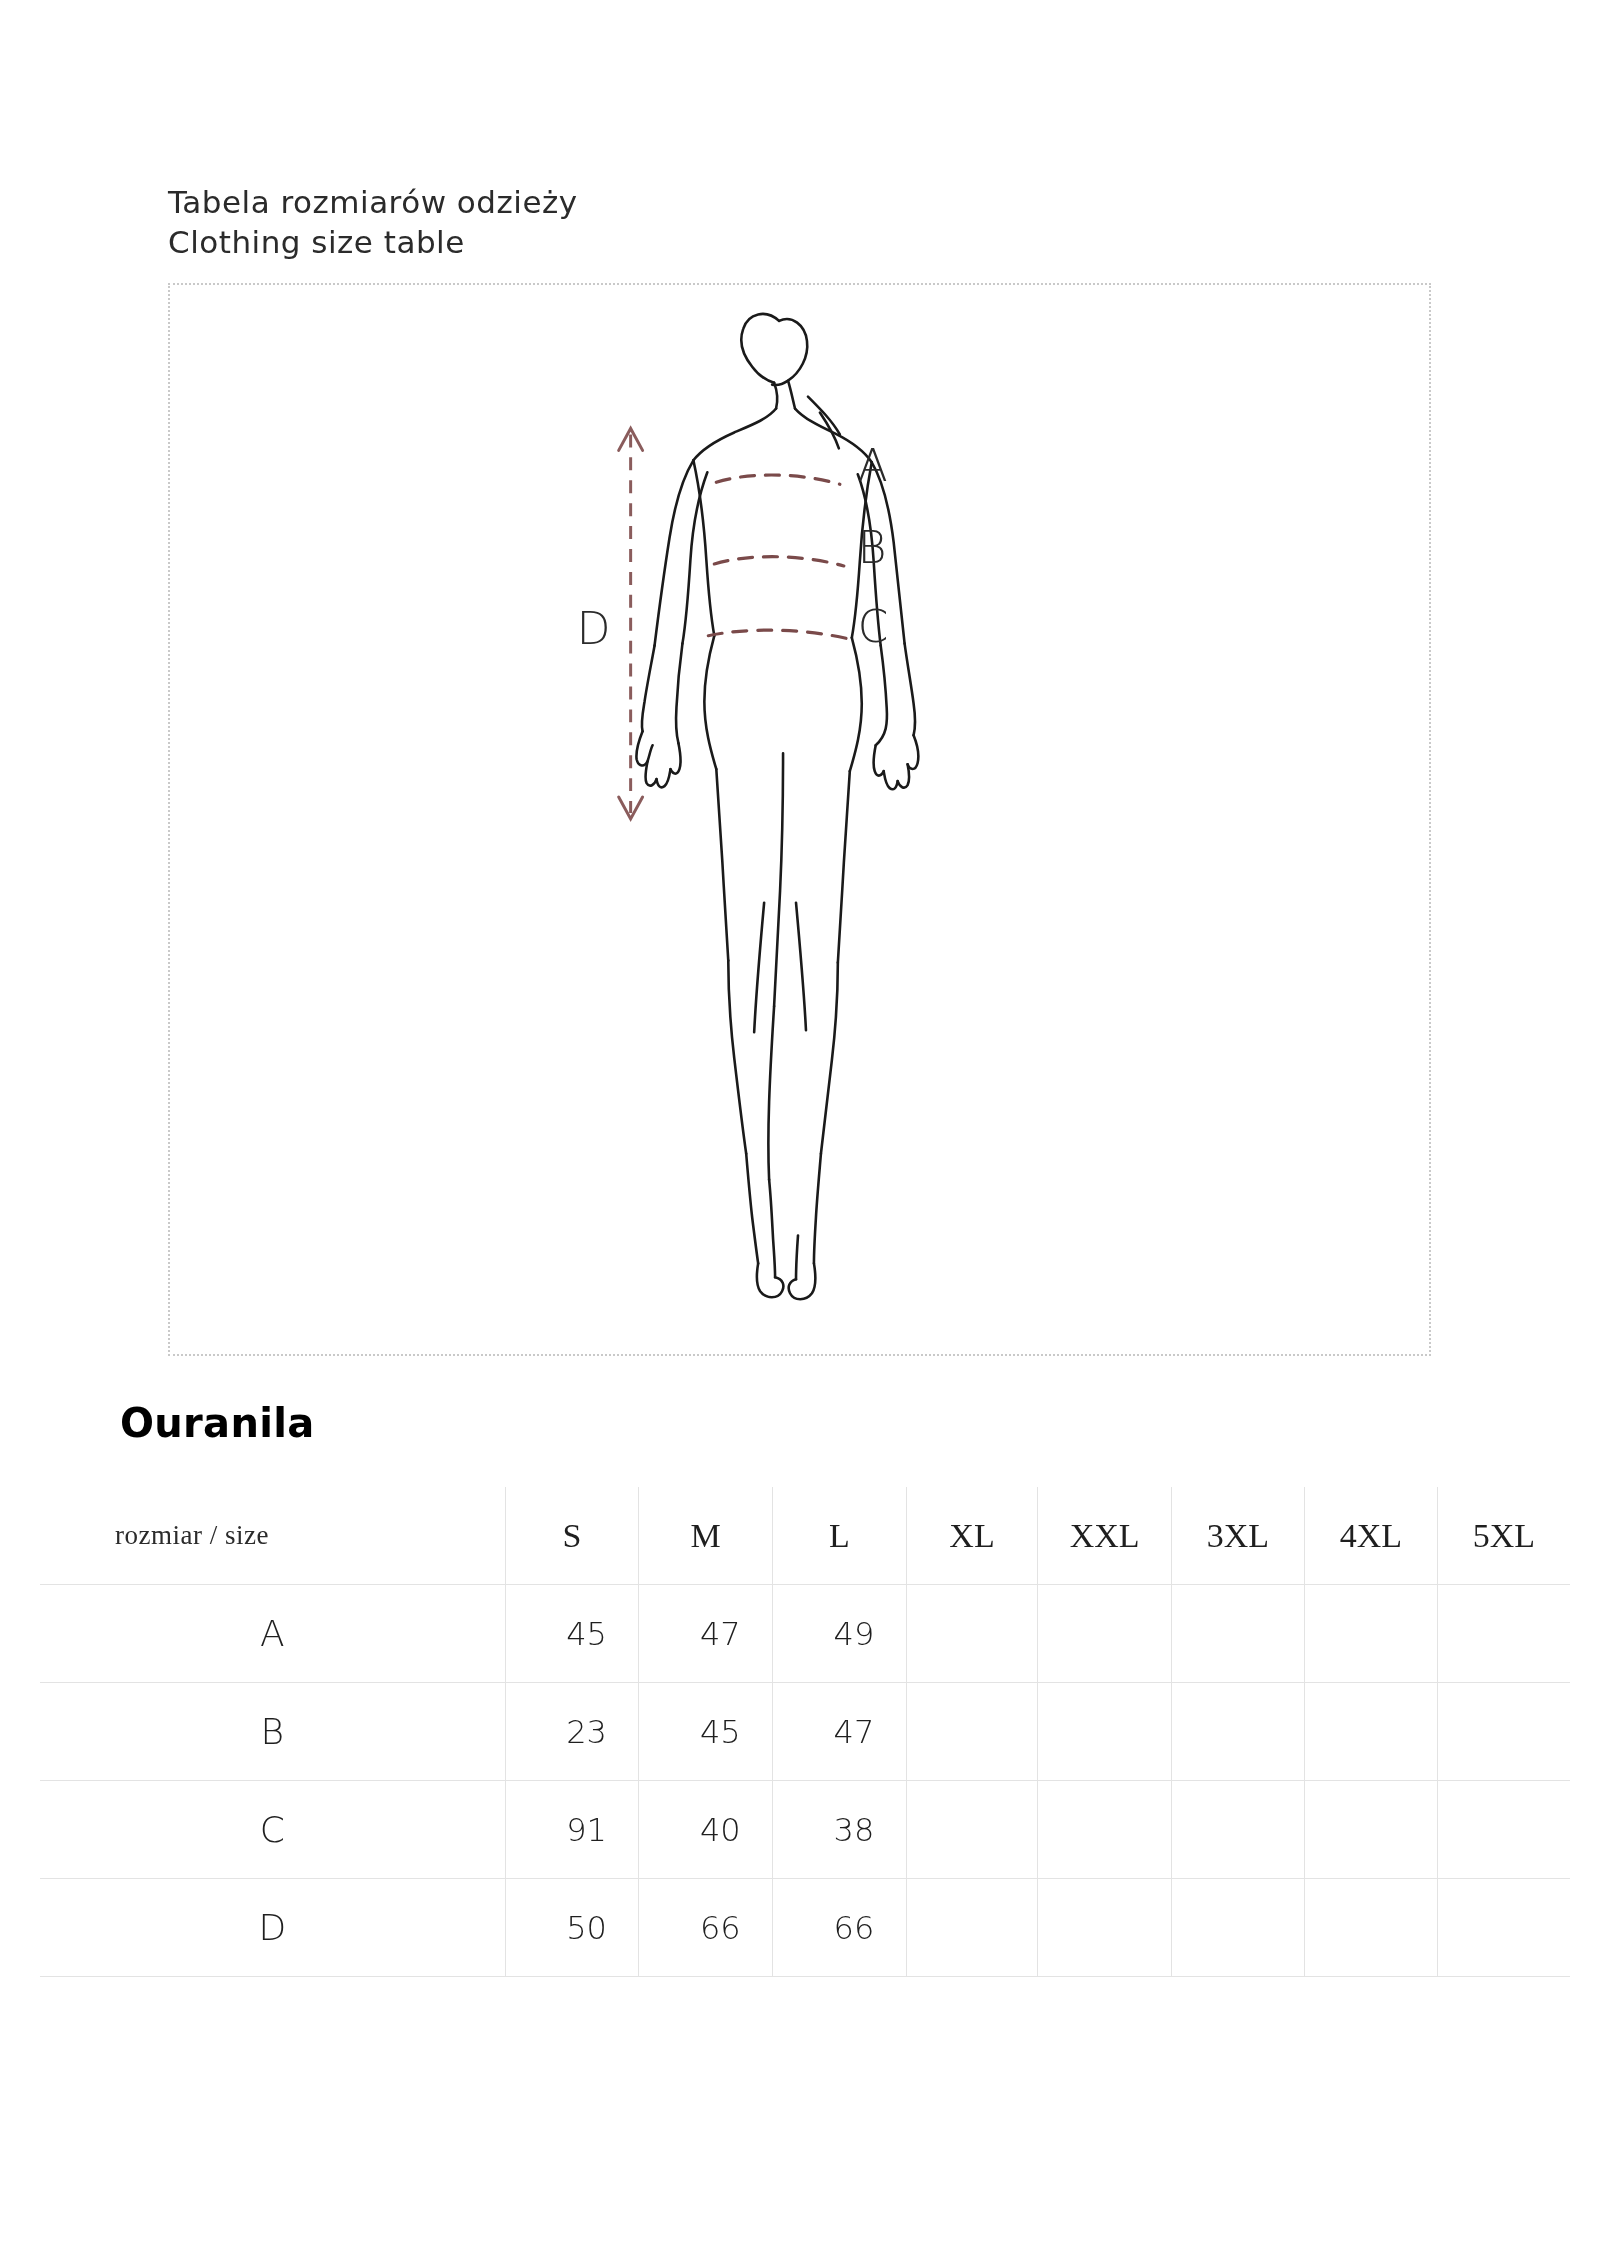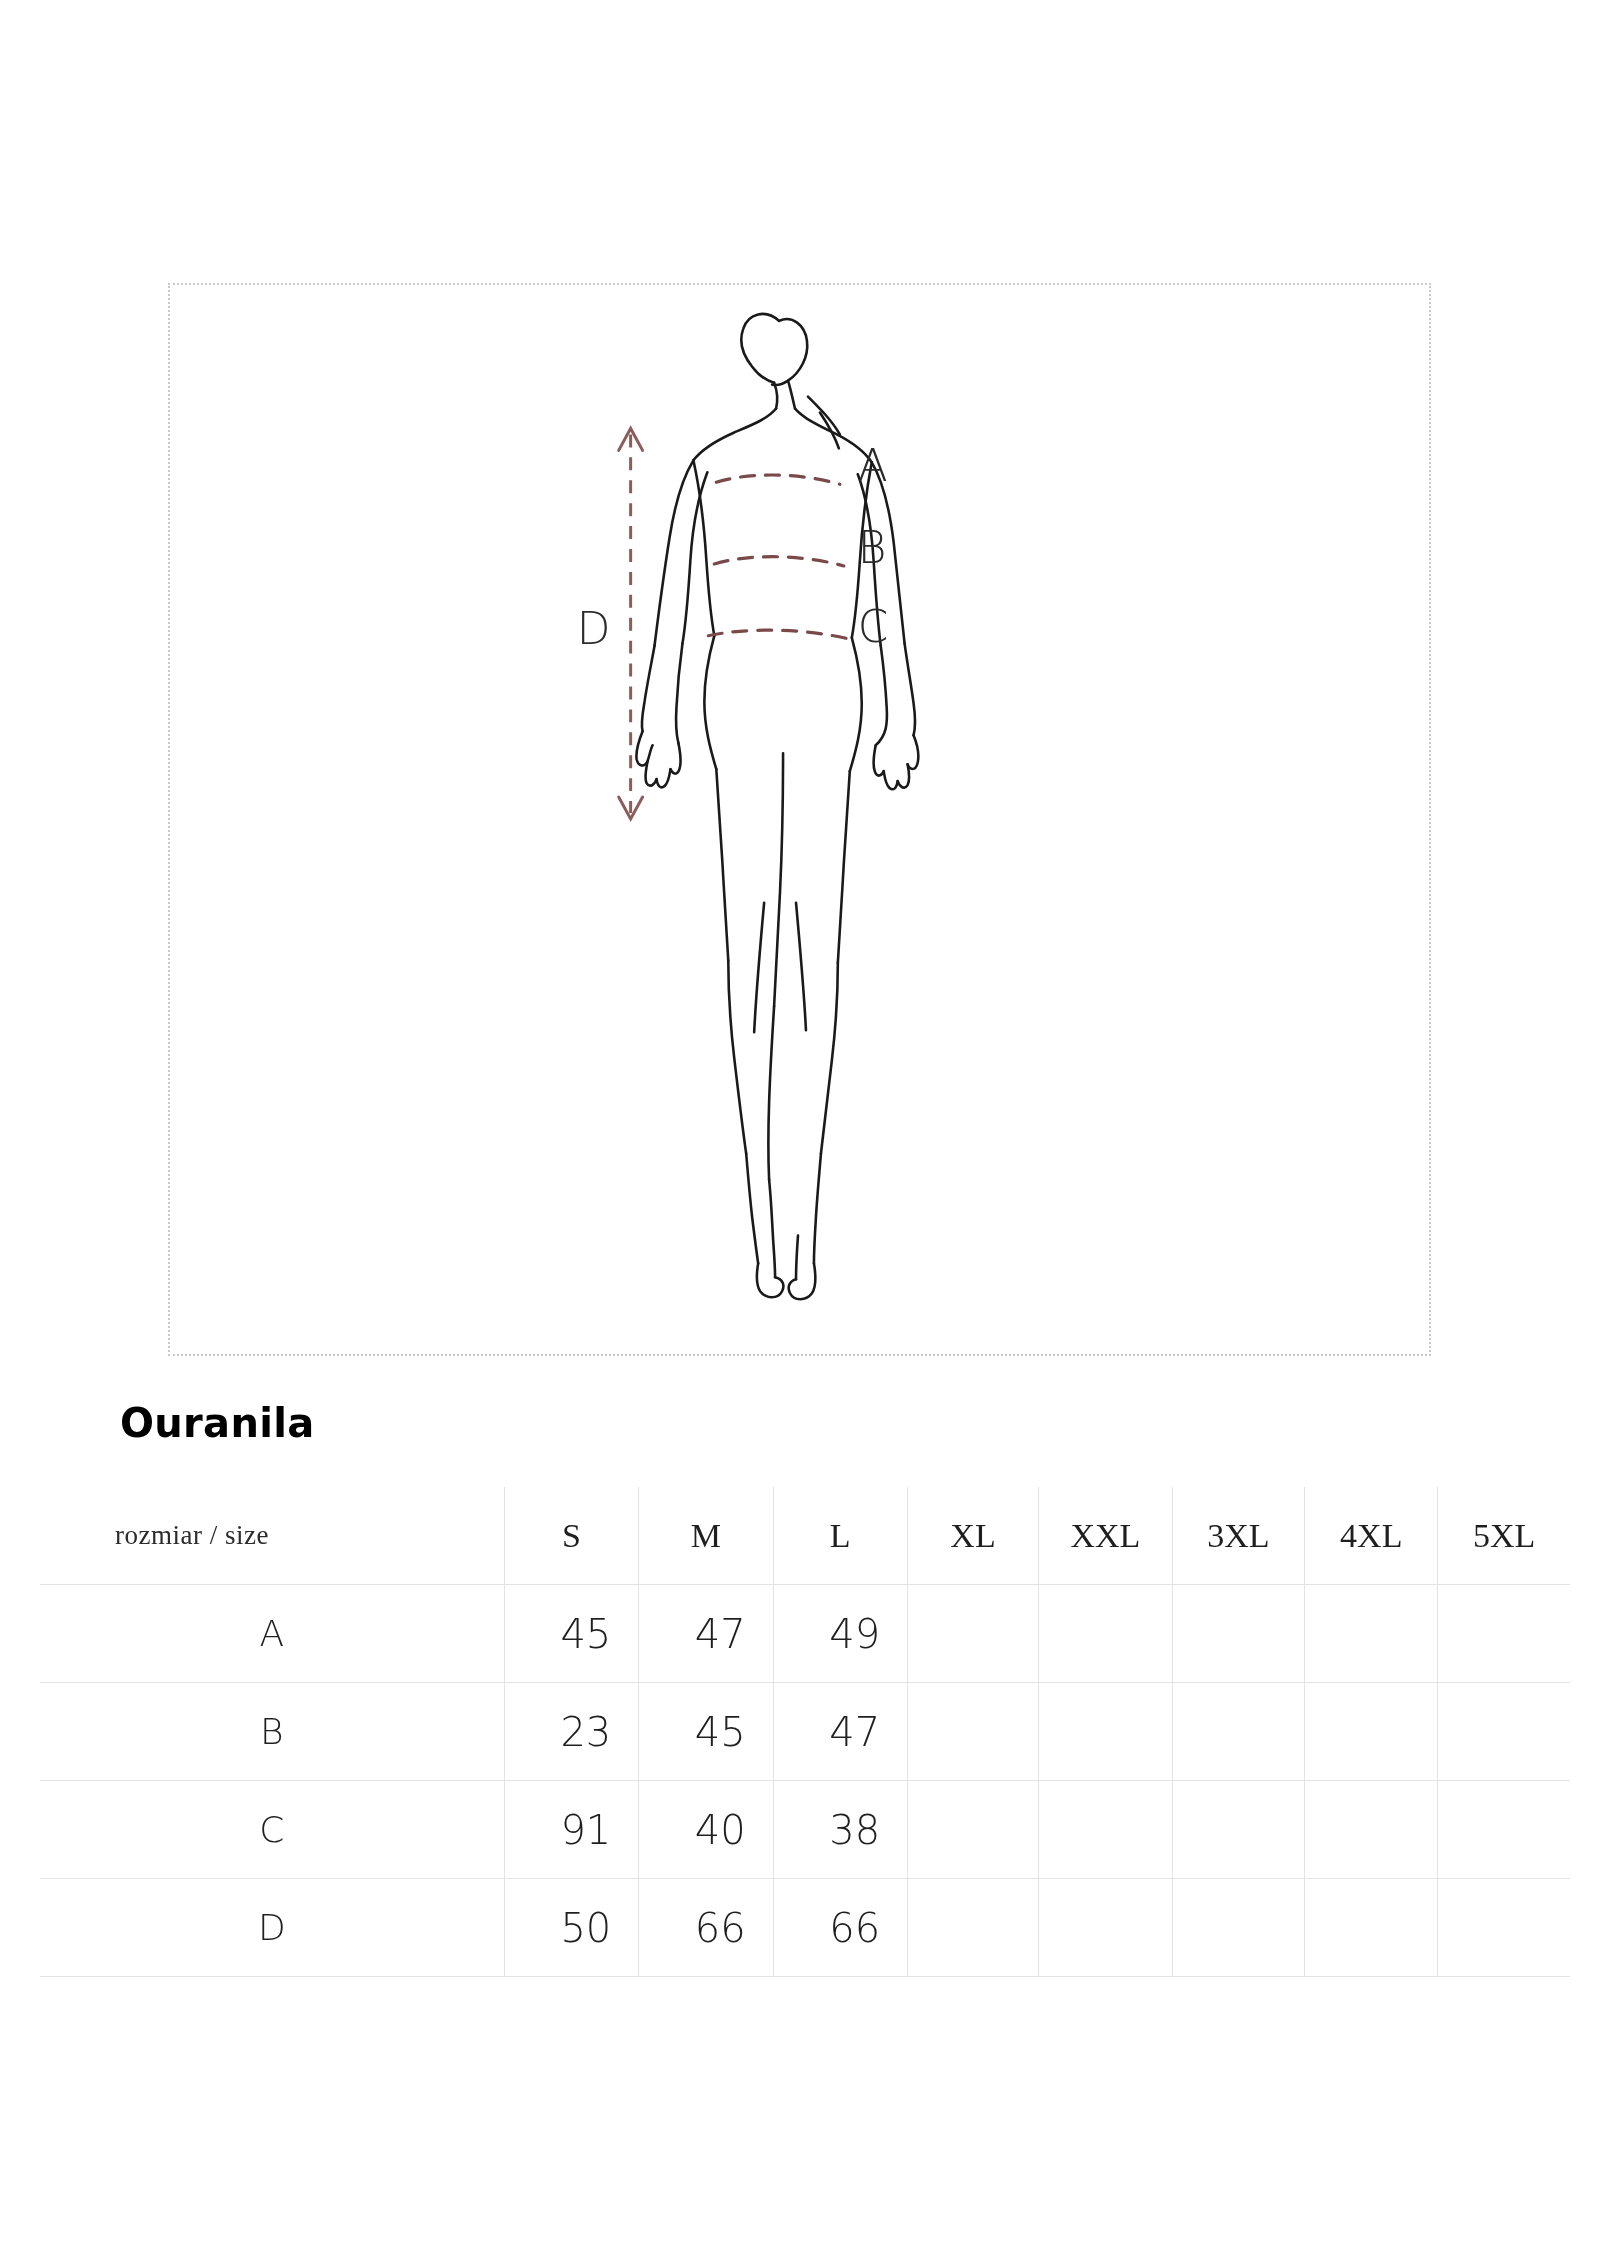--- a/index.html
+++ b/index.html
@@ -117,37 +117,41 @@
     font-size: 27px;
     color: #2b2b2b;
     letter-spacing: 0.5px;
   }
   .size-table .rowlabel {
     font-size: 36px;
     text-align: center;
     color: #1f1f1f;
   }
   .size-table td.value {
-    font-size: 40px;
+    font-size: 32px;
     padding-left: 29px;
   }
   .col-label { width: 420px; }
   .col-size  { width: 139px; }
 
   
   .size-table tr > *:first-child { border-left: none; }
   .size-table tr > *:last-child { border-right: none; }
   .size-table thead tr > * { border-top: none; }
   .size-table thead th.blank-head { border-left: none; border-top: none; border-right: none; }
 </style>
 </head>
 <body>
 
 <div class="page">
 
+  <div class="title-block">
+    <div class="title-line">Tabela rozmiarów odzieży</div>
+    <div class="title-line">Clothing size table</div>
+  </div>
 
 
   <div class="figure-box">
     <svg class="figure-svg" viewBox="0 0 1263 1073" preserveAspectRatio="xMidYMid meet">
       <g fill="none" stroke="#1a1a1a" stroke-width="2.6" stroke-linecap="round" stroke-linejoin="round">
 
         <path d="M611 36 C598 24 580 28 575 44 C570 58 576 72 584 82 C590 90 598 96 606 98"></path>
         <path d="M611 36 C624 30 637 40 639 56 C641 72 632 88 620 96 C614 100 608 101 604 100"></path>
         <path d="M606 98 C609 106 610 116 608 124"></path>
         <path d="M620 96 C623 106 625 116 627 124"></path>

